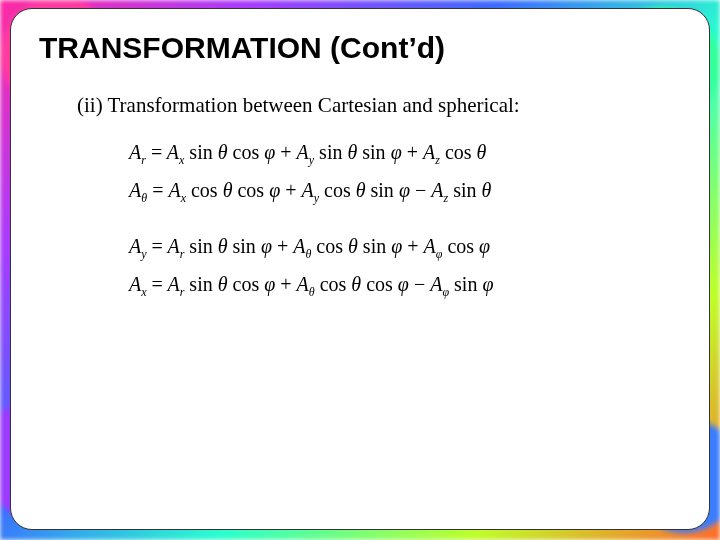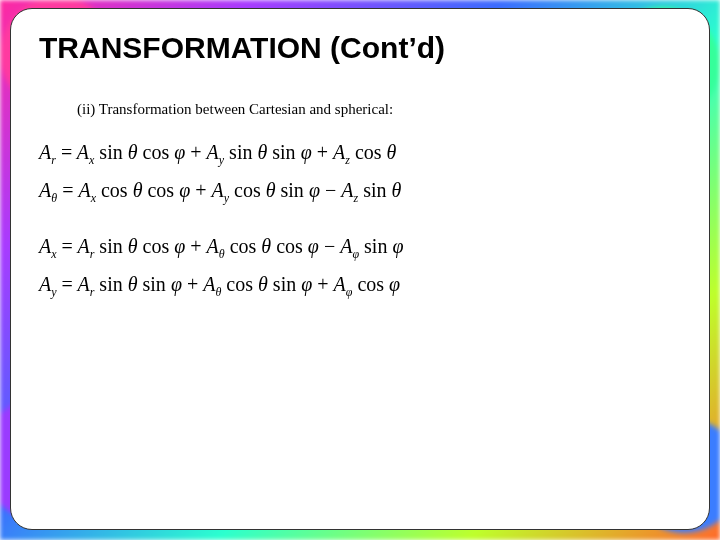--- a/index.html
+++ b/index.html
@@ -6,23 +6,23 @@
   .bg{position:absolute;inset:0;
     background:
       radial-gradient(circle at 8% 10%, #ff3aa0 0 55px, transparent 60px),
       radial-gradient(circle at 92% 12%, #35ff9a 0 55px, transparent 60px),
       radial-gradient(circle at 6% 85%, #9a3bff 0 60px, transparent 65px),
       radial-gradient(circle at 95% 88%, #3b7dff 0 55px, transparent 60px),
       linear-gradient(135deg,#ff2aa0 0%,#a83bff 20%,#3b6cff 40%,#2bffcf 60%,#beff2b 80%,#ff6a2b 100%);
     filter:blur(2px);
   }
   .card{position:absolute;top:8px;left:10px;right:10px;bottom:10px;background:#fff;border:1px solid #333;border-radius:22px;padding:22px 28px 0 28px;box-shadow:inset 0 0 0 1px #fff}
-  .title{font-family:Arial,Helvetica,sans-serif;font-weight:bold;font-size:30px;margin:0 0 36px 0}
-  .item{font-size:15px;margin:0 0 24px 38px}
-  .eqs{font-size:20px;line-height:1}
+  .title{font-family:Arial,Helvetica,sans-serif;font-weight:bold;font-size:30px;margin:0 0 28px 0}
+  .item{font-size:21px;margin:0 0 24px 38px}
+  .eqs{margin-left:90px;font-size:20px;line-height:1}
   .eq{margin:0 0 14px 0;font-style:italic;white-space:nowrap}
   .gap{height:18px}
   .sub{font-size:12px;font-style:italic;vertical-align:sub}
   .rm{font-style:normal}
 </style>
 </head>
 <body>
 <div class="bg"></div>
 <div class="card">
   <h1 class="title">TRANSFORMATION (Cont’d)</h1>
@@ -35,25 +35,25 @@
       <span>A</span><span class="sub">z</span> <span class="rm">cos</span> <span>θ</span>
     </div>
     <div class="eq">
       <span>A</span><span class="sub">θ</span> <span class="rm">=</span>
       <span>A</span><span class="sub">x</span> <span class="rm">cos</span> <span>θ</span> <span class="rm">cos</span> <span>φ</span> <span class="rm">+</span>
       <span>A</span><span class="sub">y</span> <span class="rm">cos</span> <span>θ</span> <span class="rm">sin</span> <span>φ</span> <span class="rm">−</span>
       <span>A</span><span class="sub">z</span> <span class="rm">sin</span> <span>θ</span>
     </div>
     <div class="gap"></div>
     <div class="eq">
+      <span>A</span><span class="sub">y</span> <span class="rm">=</span>
+      <span>A</span><span class="sub">r</span> <span class="rm">sin</span> <span>θ</span> <span class="rm">sin</span> <span>φ</span> <span class="rm">+</span>
+      <span>A</span><span class="sub">θ</span> <span class="rm">cos</span> <span>θ</span> <span class="rm">sin</span> <span>φ</span> <span class="rm">+</span>
+      <span>A</span><span class="sub">φ</span> <span class="rm">cos</span> <span>φ</span>
+    </div>
+    <div class="eq">
       <span>A</span><span class="sub">x</span> <span class="rm">=</span>
       <span>A</span><span class="sub">r</span> <span class="rm">sin</span> <span>θ</span> <span class="rm">cos</span> <span>φ</span> <span class="rm">+</span>
       <span>A</span><span class="sub">θ</span> <span class="rm">cos</span> <span>θ</span> <span class="rm">cos</span> <span>φ</span> <span class="rm">−</span>
       <span>A</span><span class="sub">φ</span> <span class="rm">sin</span> <span>φ</span>
     </div>
-    <div class="eq">
-      <span>A</span><span class="sub">y</span> <span class="rm">=</span>
-      <span>A</span><span class="sub">r</span> <span class="rm">sin</span> <span>θ</span> <span class="rm">sin</span> <span>φ</span> <span class="rm">+</span>
-      <span>A</span><span class="sub">θ</span> <span class="rm">cos</span> <span>θ</span> <span class="rm">sin</span> <span>φ</span> <span class="rm">+</span>
-      <span>A</span><span class="sub">φ</span> <span class="rm">cos</span> <span>φ</span>
-    </div>
   </div>
 </div>
 
 </body></html>

